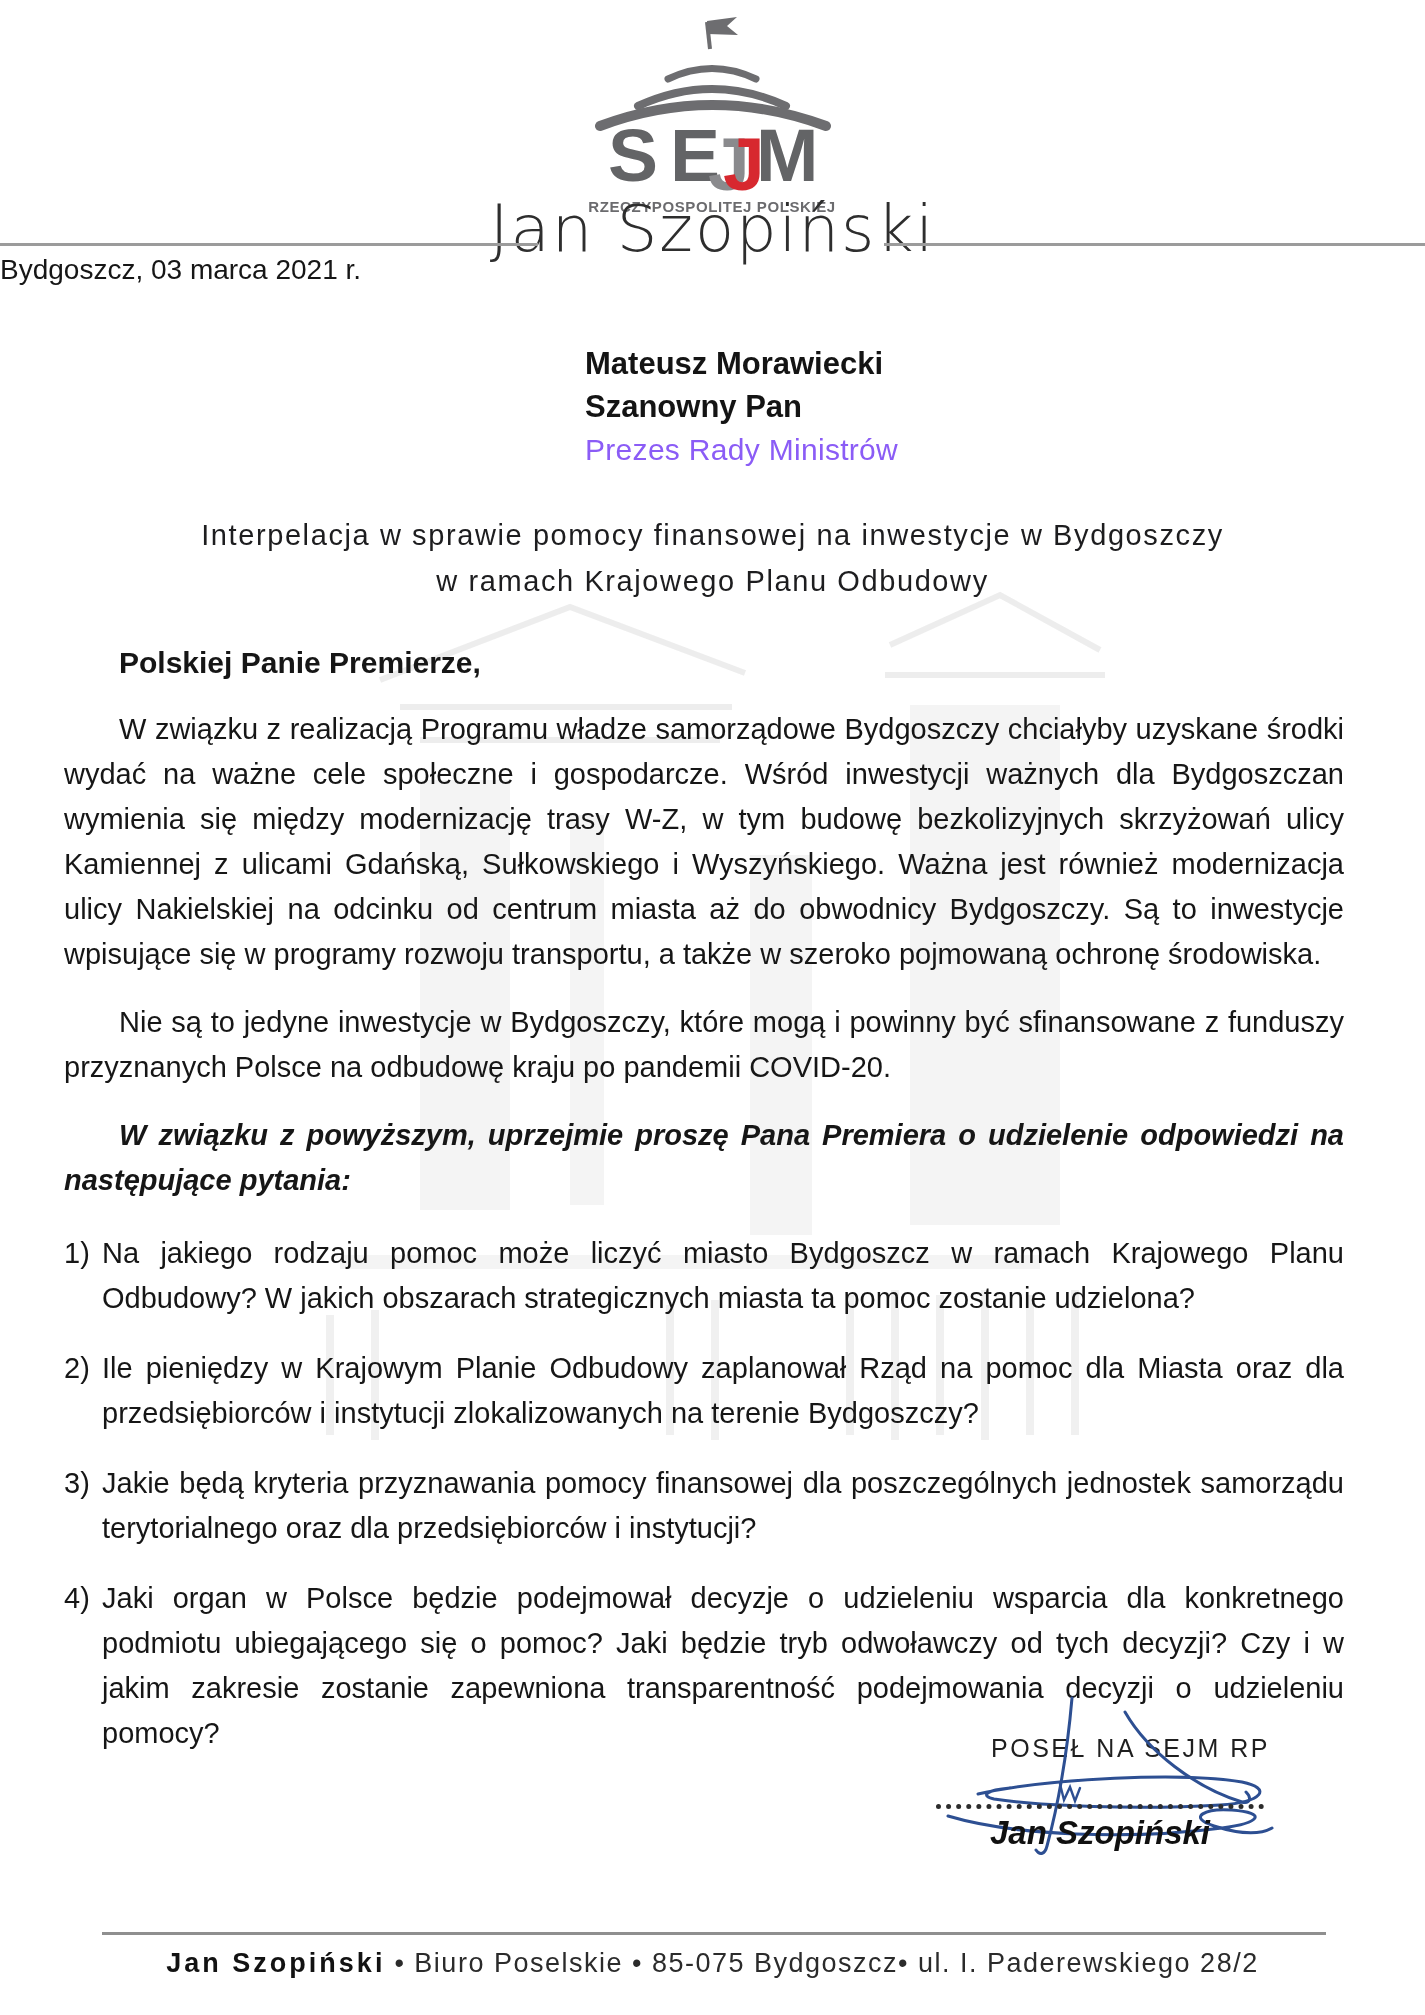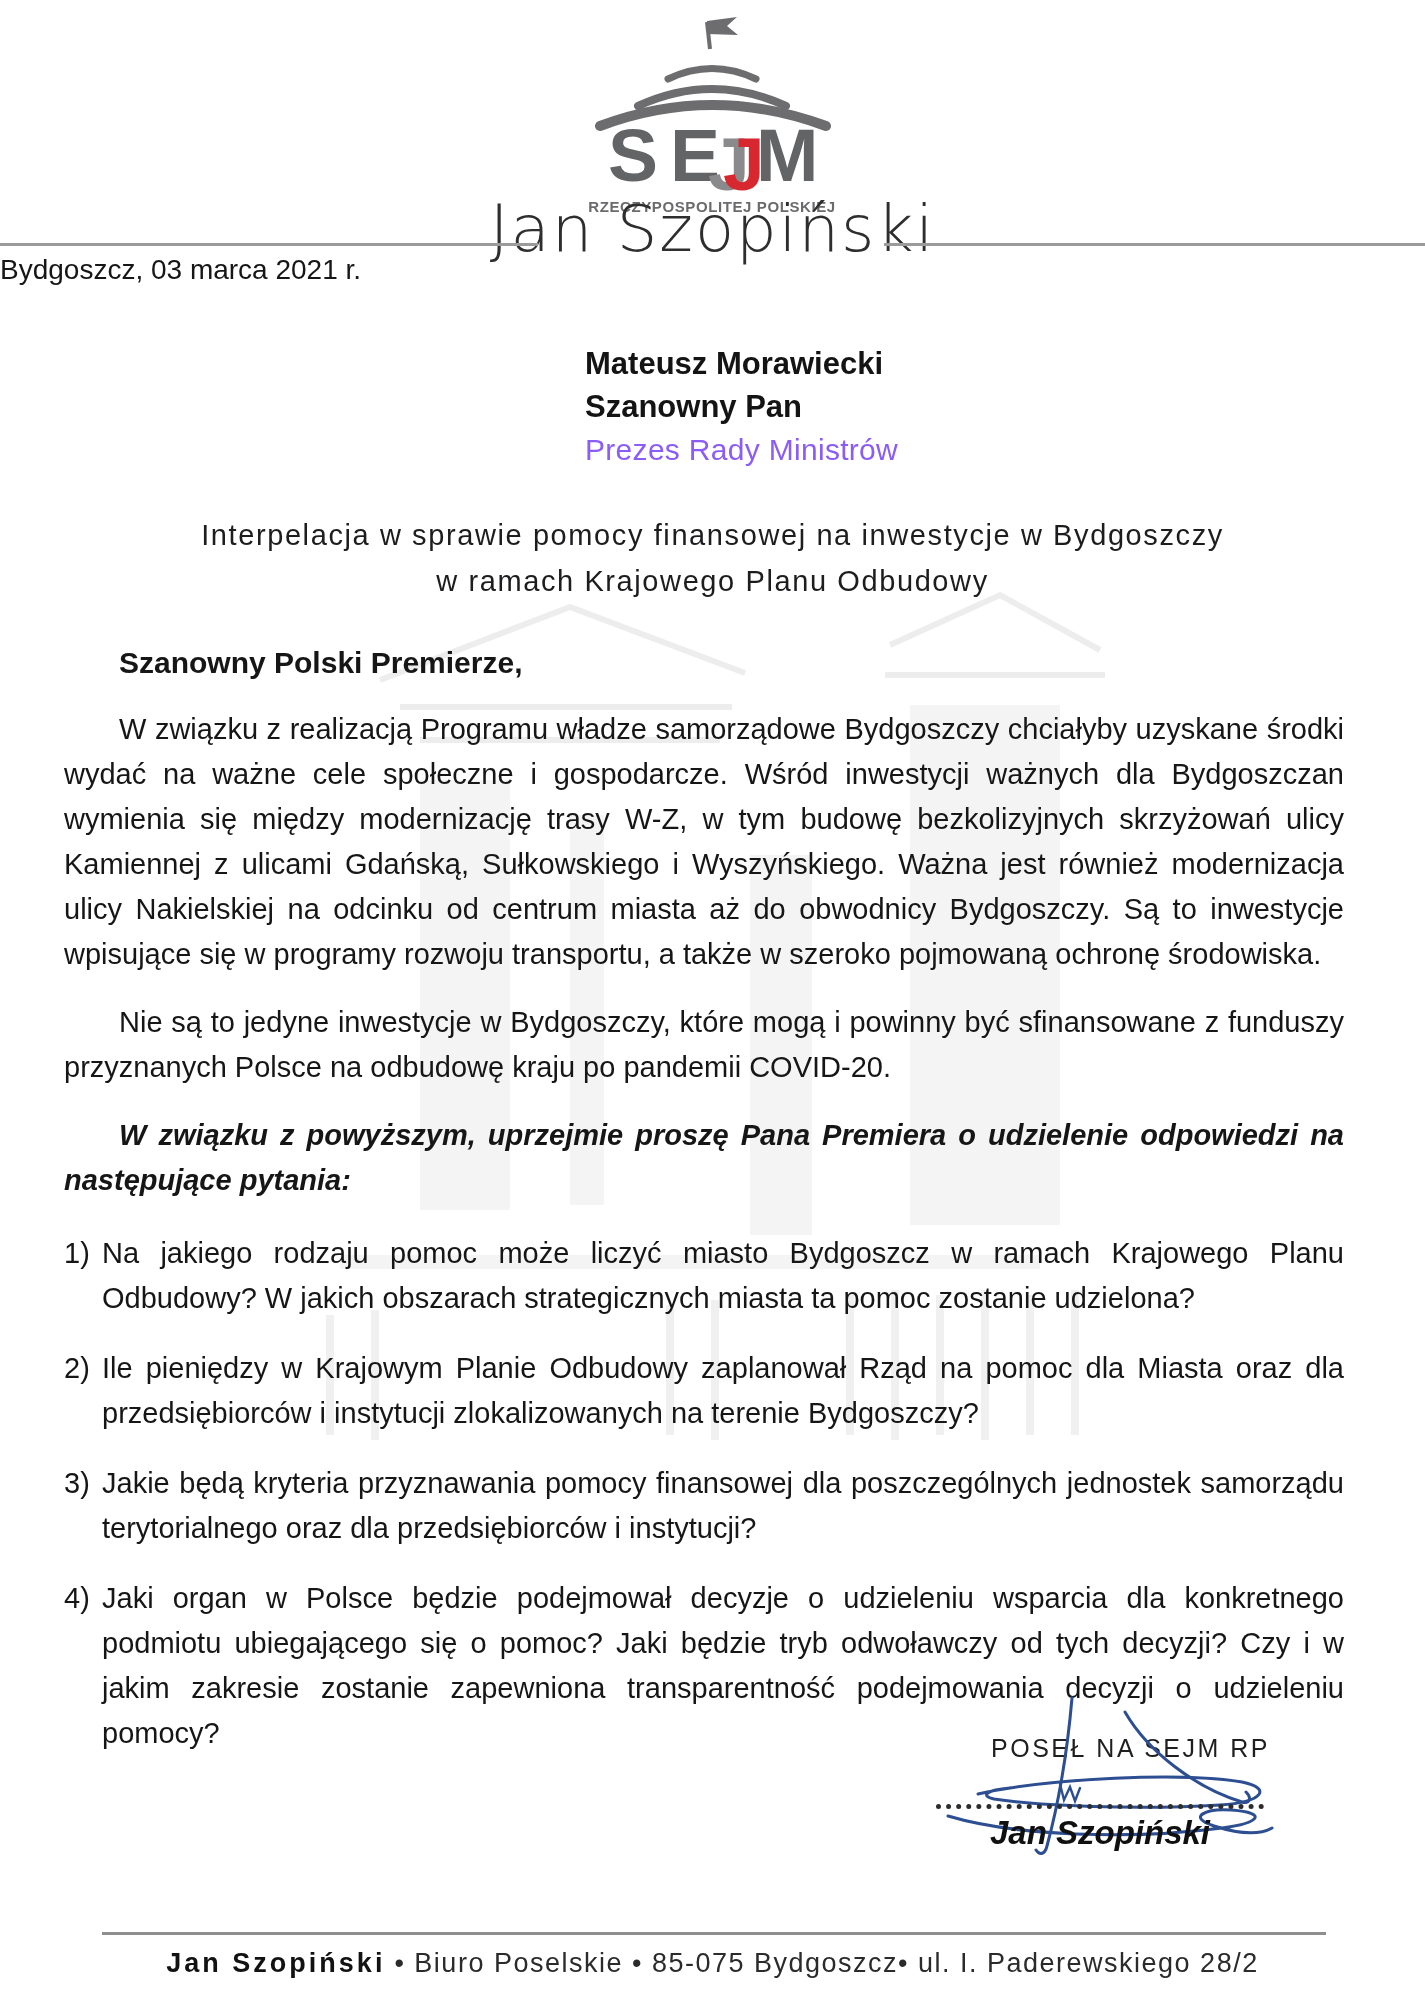--- a/index.html
+++ b/index.html
@@ -130,21 +130,21 @@
     <div class="b">Szanowny Pan</div>
     <div class="l">Prezes Rady Ministrów</div>
   </div>
 
   <div class="doc-title">
     <div>Interpelacja w sprawie pomocy finansowej na inwestycje w Bydgoszczy</div>
     <div>w ramach Krajowego Planu Odbudowy</div>
   </div>
 
   <div class="body-col">
-    <div class="salutation">Szanowny Polski Premierze,</div>
+    <div class="salutation">Polskiej Panie Premierze,</div>
     <p class="para">W związku z realizacją Programu władze samorządowe Bydgoszczy chciałyby uzyskane środki wydać na ważne cele społeczne i gospodarcze. Wśród inwestycji ważnych dla Bydgoszczan wymienia się między modernizację trasy W-Z, w tym budowę bezkolizyjnych skrzyżowań ulicy Kamiennej z ulicami Gdańską, Sułkowskiego i Wyszyńskiego. Ważna jest również modernizacja ulicy Nakielskiej na odcinku od centrum miasta aż do obwodnicy Bydgoszczy. Są to inwestycje wpisujące się w programy rozwoju transportu, a także w szeroko pojmowaną ochronę środowiska.</p>
     <p class="para">Nie są to jedyne inwestycje w Bydgoszczy, które mogą i powinny być sfinansowane z funduszy przyznanych Polsce na odbudowę kraju po pandemii COVID-20.</p>
     <p class="para emph">W związku z powyższym, uprzejmie proszę Pana Premiera o udzielenie odpowiedzi na następujące pytania:</p>
 
     <div class="qlist">
       <div class="q">
         <span class="num">1)</span>
         <div class="qtext">Na jakiego rodzaju pomoc może liczyć miasto Bydgoszcz w ramach Krajowego Planu Odbudowy? W jakich obszarach strategicznych miasta ta pomoc zostanie udzielona?</div>
       </div>
       <div class="q">

